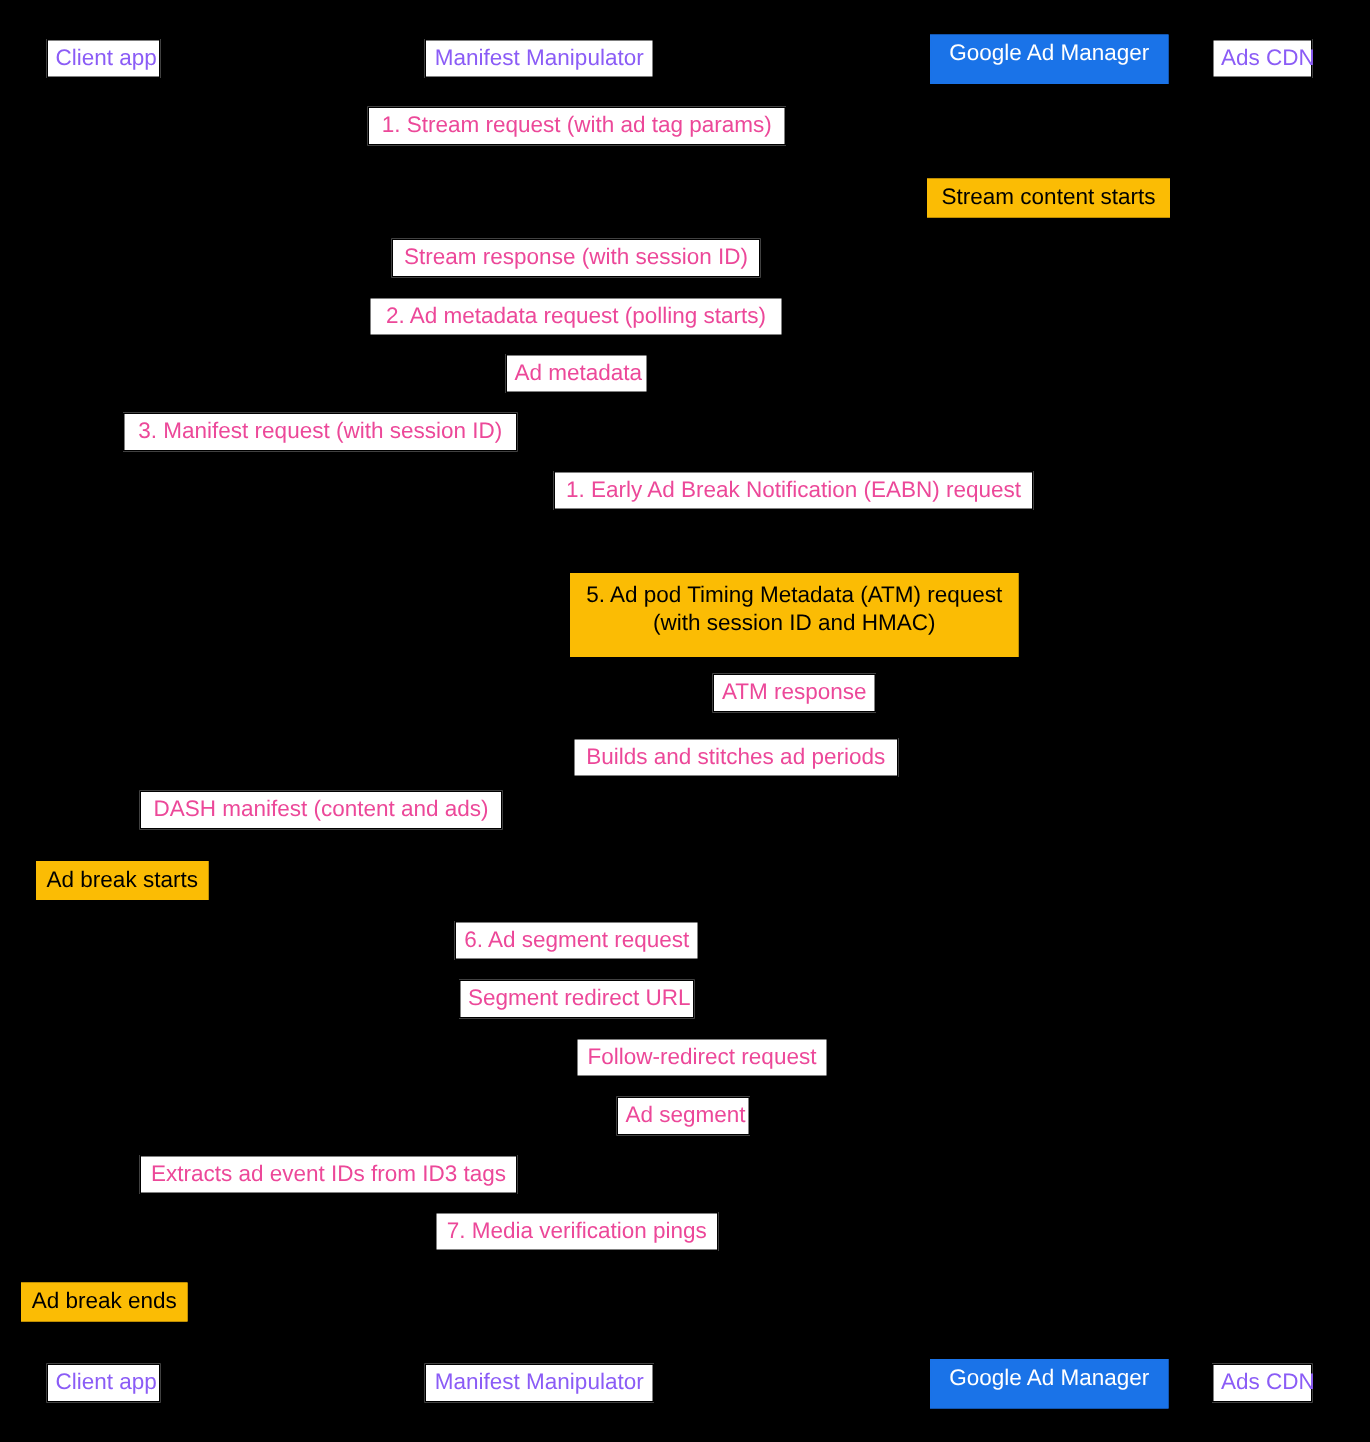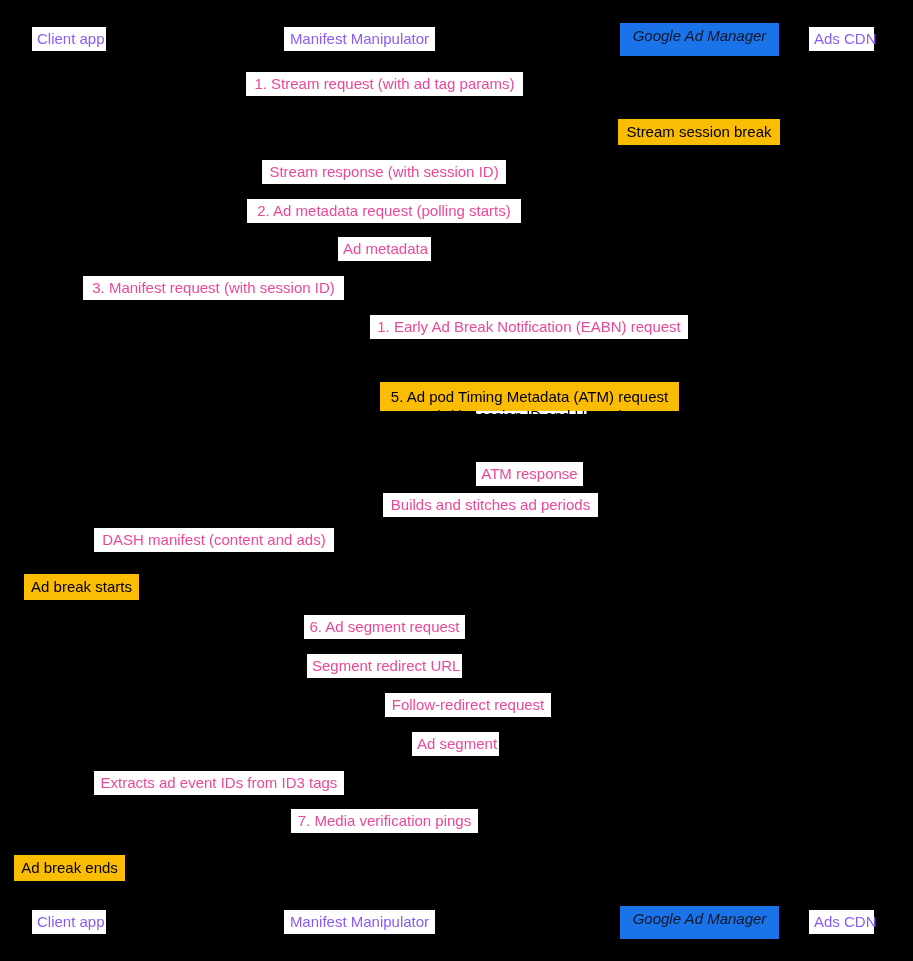--- a/index.html
+++ b/index.html
@@ -28,23 +28,22 @@
     box-sizing: border-box;
     text-align: center;
   }
   .lifeline-label {
     background: #ffffff;
     color: #8b5cf6;
     border: 1px solid #000000;
   }
   .lifeline-label.accent {
     background: #1a73e8;
-    color: #0f172a;
+    color: #ffffff;
     border: 1px solid #1a73e8;
-    font-style: italic;
   }
   .msg {
     background: #ffffff;
     color: #ec4899;
     border: 1px solid #000000;
   }
   .msg.highlight {
     background: #fbbc04;
     color: #000000;
     border: 1px solid #fbbc04;
@@ -56,32 +55,32 @@
 </style>
 </head>
 <body>
 
 <div id="diagram">
     <div class="node lifeline-label" style="left: 31px; top: 26px; width: 76px;">Client app</div>
     <div class="node lifeline-label" style="left: 283px; top: 26px; width: 153px;">Manifest Manipulator</div>
     <div class="node lifeline-label accent" style="left: 620px; top: 23px; width: 159px; height: 33px;">Google Ad Manager</div>
     <div class="node lifeline-label" style="left: 808px; top: 26px; width: 67px;">Ads CDN</div>
     <div class="node msg" style="left: 245px; top: 71px; width: 279px;">1. Stream request (with ad tag params)</div>
-    <div class="node msg highlight" style="left: 618px; top: 119px; width: 162px;">Stream session break</div>
+    <div class="node msg highlight" style="left: 618px; top: 119px; width: 162px;">Stream content starts</div>
     <div class="node msg" style="left: 261px; top: 159px; width: 246px;">Stream response (with session ID)</div>
     <div class="node msg" style="left: 246px; top: 198px; width: 276px;">2. Ad metadata request (polling starts)</div>
     <div class="node msg" style="left: 337px; top: 236px; width: 95px;">Ad metadata</div>
     <div class="node msg" style="left: 82px; top: 275px; width: 263px;">3. Manifest request (with session ID)</div>
     <div class="node msg" style="left: 369px; top: 314px; width: 320px;">1. Early Ad Break Notification (EABN) request</div>
     <div class="node msg" style="left: 475px; top: 353px; width: 113px; margin-top: 36px;">EABN response</div>
-    <div class="node msg highlight two-line" style="left: 380px; top: 382px; width: 299px; height: 29px;">
+    <div class="node msg highlight two-line" style="left: 380px; top: 382px; width: 299px; height: 56px;">
       <div>5. Ad pod Timing Metadata (ATM) request</div>
       <div>(with session ID and HMAC)</div>
     </div>
-    <div class="node msg" style="left: 475px; top: 449px; width: 109px; margin-top: 12px;">ATM response</div>
+    <div class="node msg" style="left: 475px; top: 449px; width: 109px;">ATM response</div>
     <div class="node msg" style="left: 382px; top: 492px; width: 217px;">Builds and stitches ad periods</div>
     <div class="node msg" style="left: 93px; top: 527px; width: 242px;">DASH manifest (content and ads)</div>
     <div class="node msg highlight" style="left: 24px; top: 574px; width: 115px;">Ad break starts</div>
     <div class="node msg" style="left: 303px; top: 614px; width: 163px;">6. Ad segment request</div>
     <div class="node msg" style="left: 306px; top: 653px; width: 157px;">Segment redirect URL</div>
     <div class="node msg" style="left: 384px; top: 692px; width: 168px;">Follow-redirect request</div>
     <div class="node msg" style="left: 411px; top: 731px; width: 89px;">Ad segment</div>
     <div class="node msg" style="left: 93px; top: 770px; width: 252px;">Extracts ad event IDs from ID3 tags</div>
     <div class="node msg" style="left: 290px; top: 808px; width: 189px;">7. Media verification pings</div>
     <div class="node msg highlight" style="left: 14px; top: 855px; width: 111px;">Ad break ends</div>

